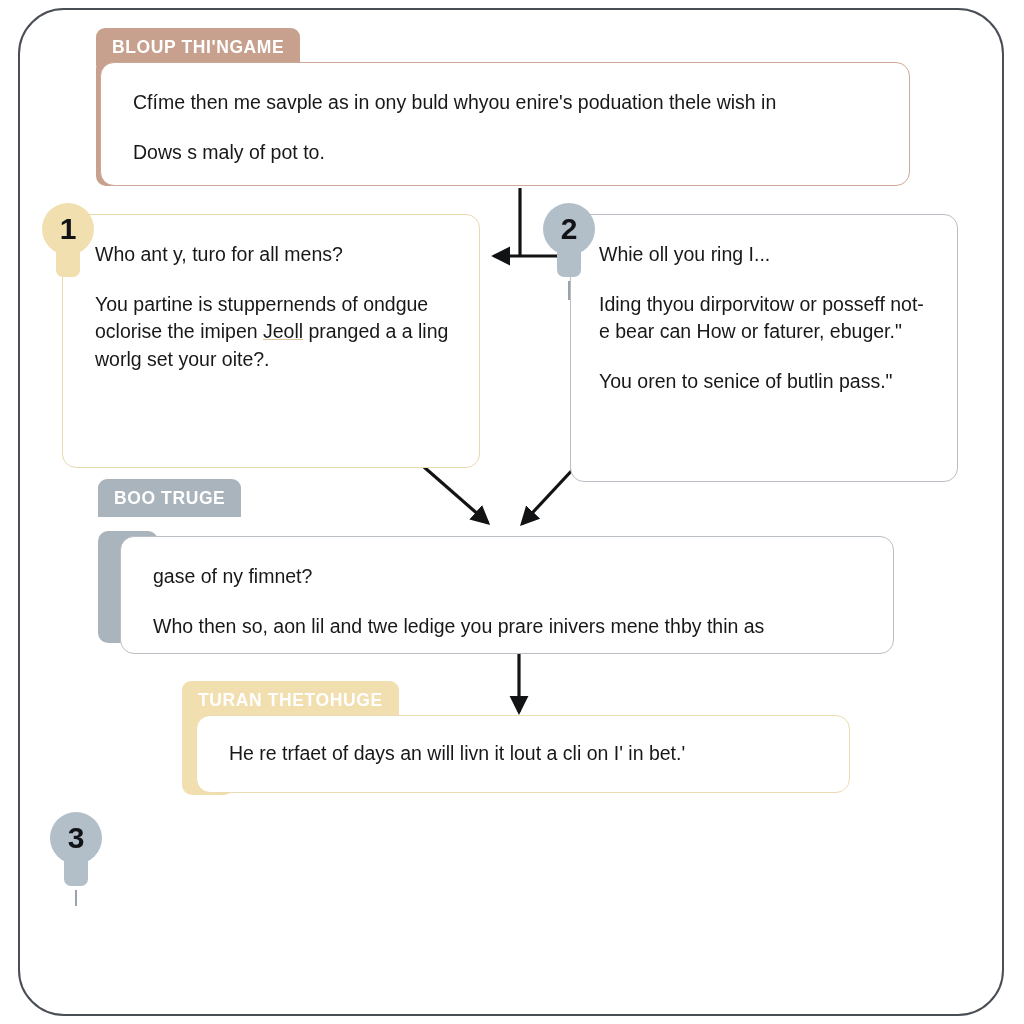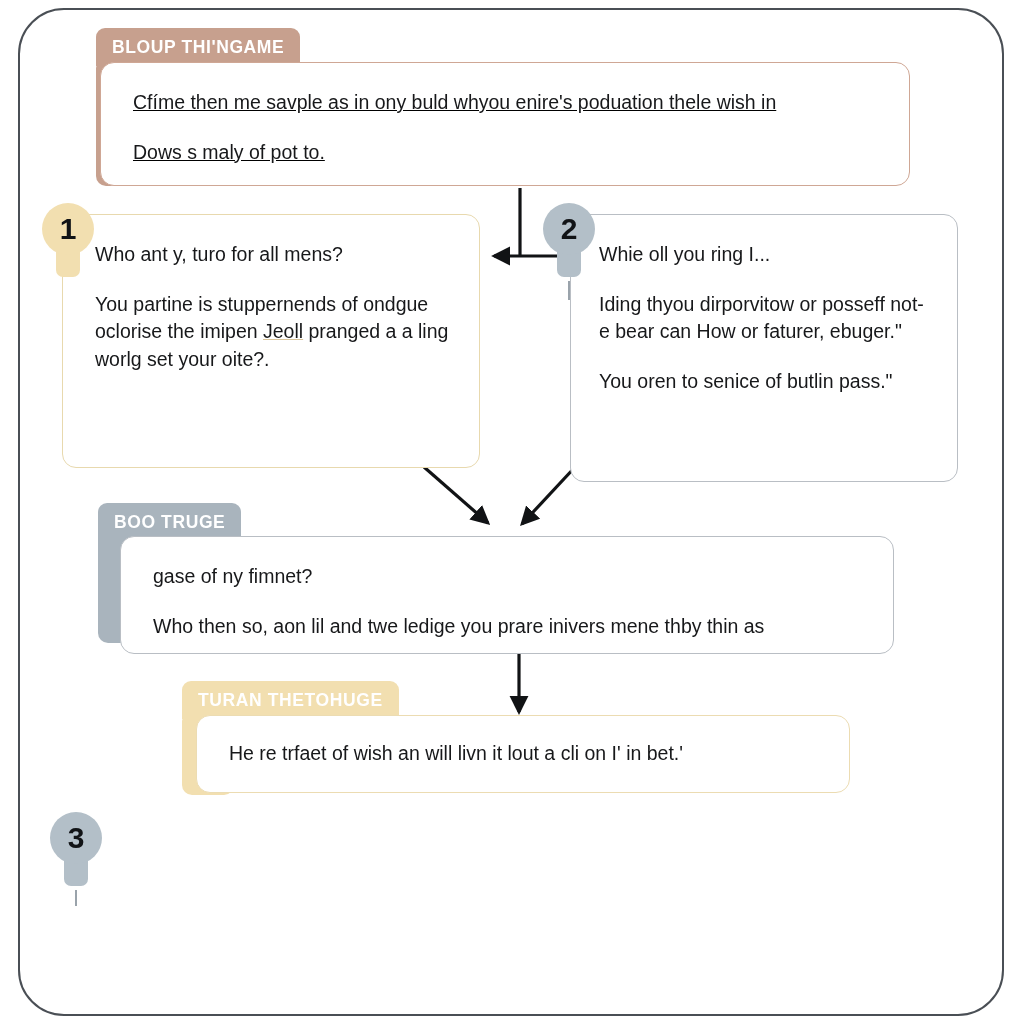--- a/index.html
+++ b/index.html
@@ -111,29 +111,29 @@
     left: 14px; top: 34px;
     width: 24px; height: 40px;
     border-radius: 0 0 7px 7px;
   }
   .pin.cream .head, .pin.cream .stem { background: #f2dfb0; }
   .pin.gray  .head, .pin.gray  .stem { background: #b3bfc8; }
 
   
   #tab-top       { left: 96px;  top: 28px;  background: #c7a08e; }
   #backer-top    { left: 96px;  top: 58px;  width: 70px; height: 128px; background: #c7a08e; }
-  #card-top      { left: 100px; top: 62px;  width: 810px; height: 124px; text-decoration: underline; }
+  #card-top      { left: 100px; top: 62px;  width: 810px; height: 124px; }
 
   #pin-1         { left: 42px;  top: 203px; }
   #card-1        { left: 62px;  top: 214px; width: 418px; height: 254px; }
 
   #pin-2         { left: 543px; top: 203px; }
   #card-2        { left: 570px; top: 214px; width: 388px; height: 268px; }
 
-  #tab-mid       { left: 98px;  top: 503px; background: #a9b4bd; }
+  #tab-mid       { left: 98px;  top: 479px; background: #a9b4bd; }
   #backer-mid    { left: 98px;  top: 531px; width: 60px; height: 112px; background: #a9b4bd; }
   #card-mid      { left: 120px; top: 536px; width: 774px; height: 118px; }
 
   #tab-low       { left: 182px; top: 681px; background: #f2dfb0; }
   #backer-low    { left: 182px; top: 711px; width: 52px; height: 84px; background: #f2dfb0; }
   #card-low      { left: 196px; top: 715px; width: 654px; height: 78px; padding-top: 24px; }
 
   #pin-3         { left: 50px;  top: 812px; }
   #card-3        { left: 68px;  top: 823px; width: 650px; height: 158px; }
 </style>
@@ -194,21 +194,21 @@
   <div class="backer" id="backer-mid"></div>
   <div class="tab" id="tab-mid">BOO TRUGE</div>
   <div class="card plain" id="card-mid">
     <p>gase of ny fimnet?</p>
     <p>Who then so, aon lil and twe ledige you prare inivers mene thby thin as</p>
   </div>
 
   <div class="backer" id="backer-low"></div>
   <div class="tab" id="tab-low">TURAN THETOHUGE</div>
   <div class="card yellow" id="card-low">
-    <p>He re trfaet of wish an will livn it lout a cli on I' in bet.'</p>
+    <p>He re trfaet of days an will livn it lout a cli on I' in bet.'</p>
   </div>
 
   <div class="pin gray" id="pin-3">
     <div class="stem"></div>
     <div class="head">3</div>
   </div>
 
 </div>
 
 </body></html>

